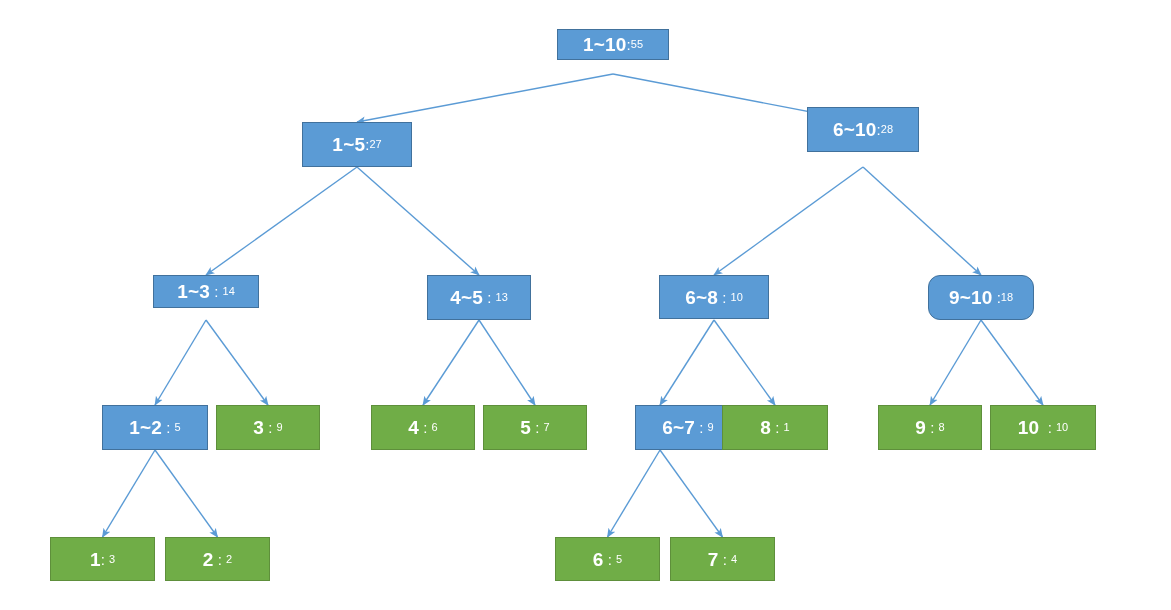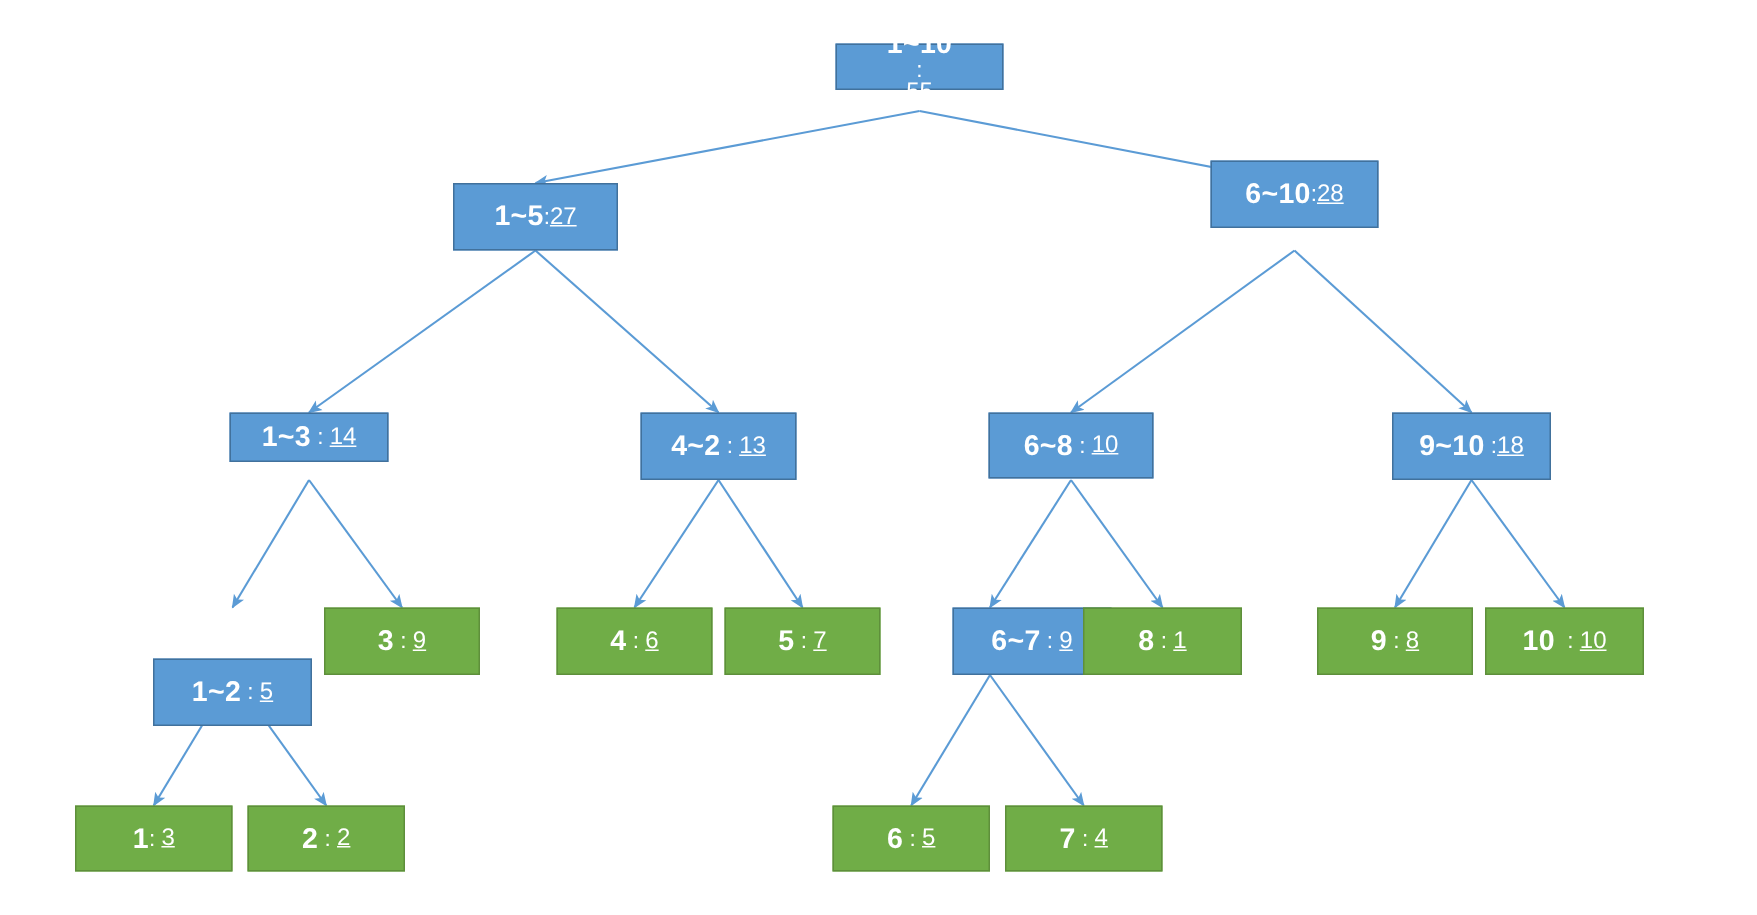--- a/index.html
+++ b/index.html
@@ -48,22 +48,21 @@
     font-weight: bold;
     font-size: 19px;
     letter-spacing: 0.2px;
   }
   .node .sep {
     font-weight: normal;
     font-size: 15px;
   }
   .node .value {
     font-weight: normal;
-    font-size: 16px;
-    text-decoration: underline;
+    font-size: 11px;
   }
 </style>
 </head>
 <body>
 
 <div id="canvas">
   <svg id="edges" viewBox="0 0 1171 610" xmlns="http://www.w3.org/2000/svg">
     <defs>
       <marker id="arrowhead" markerWidth="7" markerHeight="7" refX="6" refY="3.2" orient="auto" markerUnits="strokeWidth">
         <path d="M0,0.4 L6.6,3.2 L0,6 L1.6,3.2 Z" fill="#5B9BD5"></path>
@@ -84,28 +83,28 @@
         <line x1="714" y1="320" x2="775" y2="405" stroke="#5B9BD5" stroke-width="1.4" marker-end="url(#arrowhead)"></line>
         <line x1="981" y1="320" x2="930" y2="405" stroke="#5B9BD5" stroke-width="1.4" marker-end="url(#arrowhead)"></line>
         <line x1="981" y1="320" x2="1043" y2="405" stroke="#5B9BD5" stroke-width="1.4" marker-end="url(#arrowhead)"></line>
         <line x1="155" y1="450" x2="102.5" y2="537" stroke="#5B9BD5" stroke-width="1.4" marker-end="url(#arrowhead)"></line>
         <line x1="155" y1="450" x2="217.5" y2="537" stroke="#5B9BD5" stroke-width="1.4" marker-end="url(#arrowhead)"></line>
         <line x1="660" y1="450" x2="607.5" y2="537" stroke="#5B9BD5" stroke-width="1.4" marker-end="url(#arrowhead)"></line>
         <line x1="660" y1="450" x2="722.5" y2="537" stroke="#5B9BD5" stroke-width="1.4" marker-end="url(#arrowhead)"></line>
       </g>
   </svg>
   <div id="node-layer">
-      <div class="node internal" style="left: 557px; top: 29px; width: 112px; height: 31px; flex-direction: column;"><span class="label">1~10</span><span class="sep">:</span><span class="value">55</span></div>
+      <div class="node internal" style="left: 557px; top: 29px; width: 112px; height: 31px;"><span class="label">1~10</span><span class="sep">:</span><span class="value">55</span></div>
       <div class="node internal" style="left: 302px; top: 122px; width: 110px; height: 45px;"><span class="label">1~5</span><span class="sep">:</span><span class="value">27</span></div>
       <div class="node internal" style="left: 807px; top: 107px; width: 112px; height: 45px;"><span class="label">6~10</span><span class="sep">:</span><span class="value">28</span></div>
       <div class="node internal" style="left: 153px; top: 275px; width: 106px; height: 33px;"><span class="label">1~3</span><span class="sep"> : </span><span class="value">14</span></div>
-      <div class="node internal" style="left: 427px; top: 275px; width: 104px; height: 45px;"><span class="label">4~2</span><span class="sep"> : </span><span class="value">13</span></div>
+      <div class="node internal" style="left: 427px; top: 275px; width: 104px; height: 45px;"><span class="label">4~5</span><span class="sep"> : </span><span class="value">13</span></div>
       <div class="node internal" style="left: 659px; top: 275px; width: 110px; height: 44px; justify-content: center;"><span class="label">6~8</span><span class="sep"> : </span><span class="value">10</span></div>
-      <div class="node internal" style="left: 928px; top: 275px; width: 106px; height: 45px;"><span class="label">9~10</span><span class="sep"> :</span><span class="value">18</span></div>
-      <div class="node internal" style="left: 102px; top: 405px; width: 106px; height: 45px; margin-top: 34px;"><span class="label">1~2</span><span class="sep"> : </span><span class="value">5</span></div>
+      <div class="node internal" style="left: 928px; top: 275px; width: 106px; height: 45px; border-radius: 12px;"><span class="label">9~10</span><span class="sep"> :</span><span class="value">18</span></div>
+      <div class="node internal" style="left: 102px; top: 405px; width: 106px; height: 45px;"><span class="label">1~2</span><span class="sep"> : </span><span class="value">5</span></div>
       <div class="node leaf" style="left: 216px; top: 405px; width: 104px; height: 45px;"><span class="label">3</span><span class="sep"> : </span><span class="value">9</span></div>
       <div class="node leaf" style="left: 371px; top: 405px; width: 104px; height: 45px;"><span class="label">4</span><span class="sep"> : </span><span class="value">6</span></div>
       <div class="node leaf" style="left: 483px; top: 405px; width: 104px; height: 45px;"><span class="label">5</span><span class="sep"> : </span><span class="value">7</span></div>
       <div class="node internal" style="left: 607px; top: 405px; width: 106px; height: 45px; margin-left: 28px;"><span class="label">6~7</span><span class="sep"> : </span><span class="value">9</span></div>
       <div class="node leaf" style="left: 722px; top: 405px; width: 106px; height: 45px;"><span class="label">8</span><span class="sep"> : </span><span class="value">1</span></div>
       <div class="node leaf" style="left: 878px; top: 405px; width: 104px; height: 45px;"><span class="label">9</span><span class="sep"> : </span><span class="value">8</span></div>
       <div class="node leaf" style="left: 990px; top: 405px; width: 106px; height: 45px;"><span class="label">10</span><span class="sep">  : </span><span class="value">10</span></div>
       <div class="node leaf" style="left: 50px; top: 537px; width: 105px; height: 44px;"><span class="label">1</span><span class="sep">: </span><span class="value">3</span></div>
       <div class="node leaf" style="left: 165px; top: 537px; width: 105px; height: 44px;"><span class="label">2</span><span class="sep"> : </span><span class="value">2</span></div>
       <div class="node leaf" style="left: 555px; top: 537px; width: 105px; height: 44px;"><span class="label">6</span><span class="sep"> : </span><span class="value">5</span></div>

